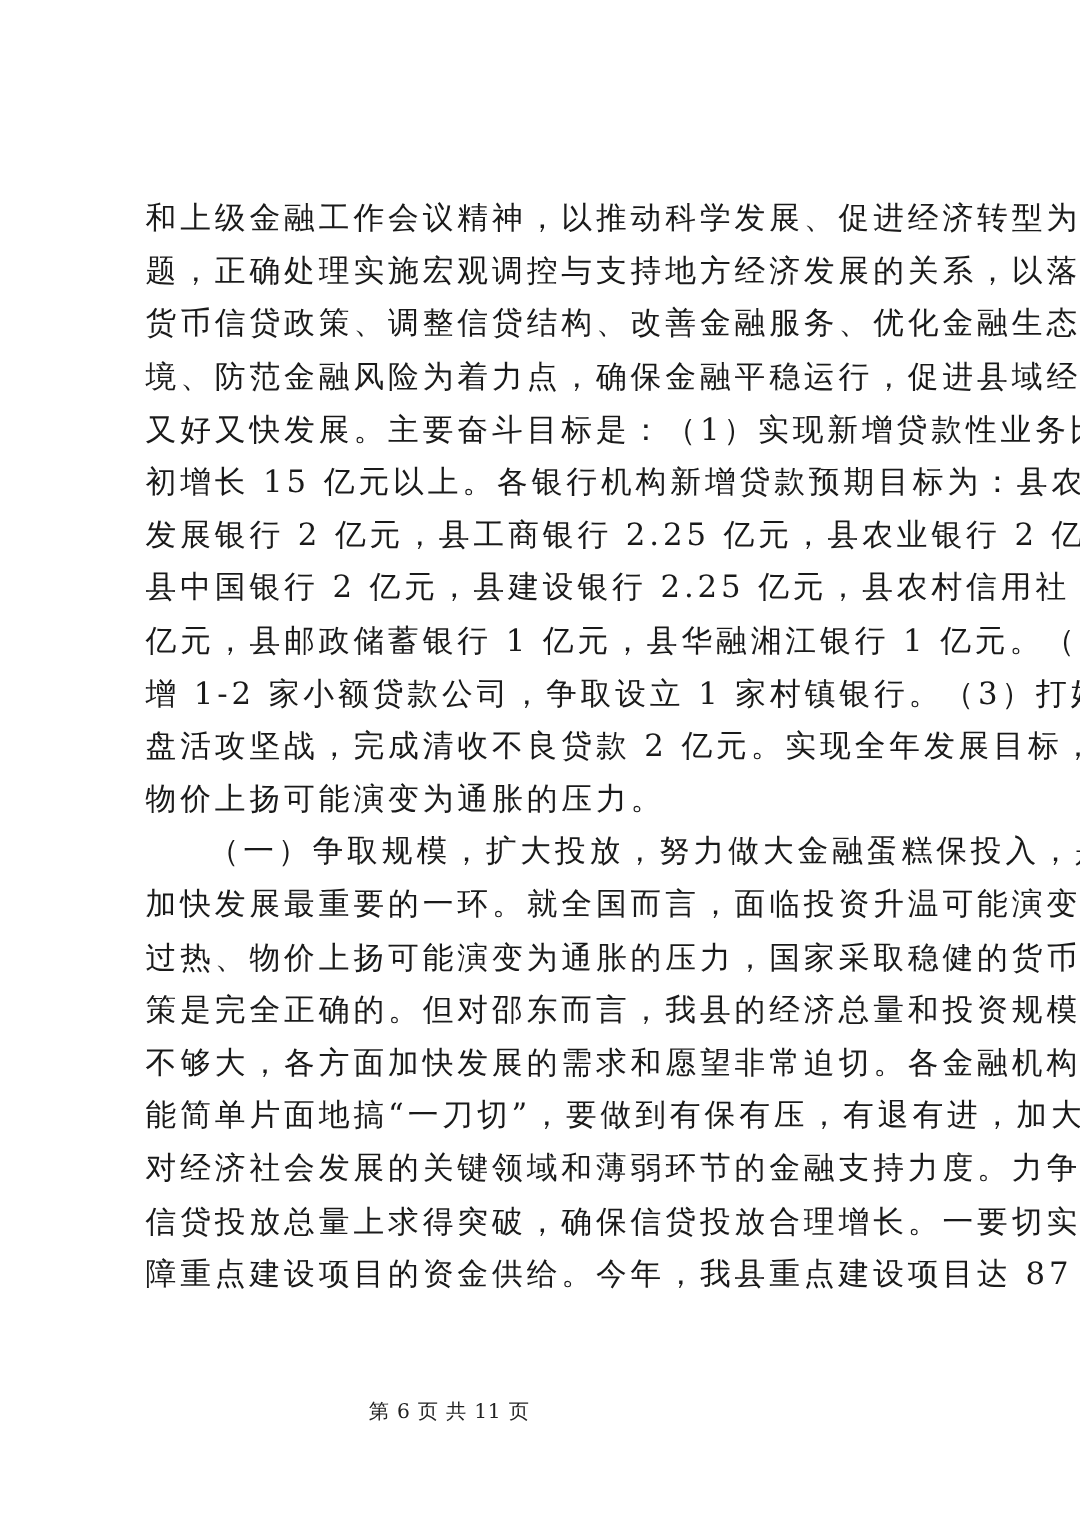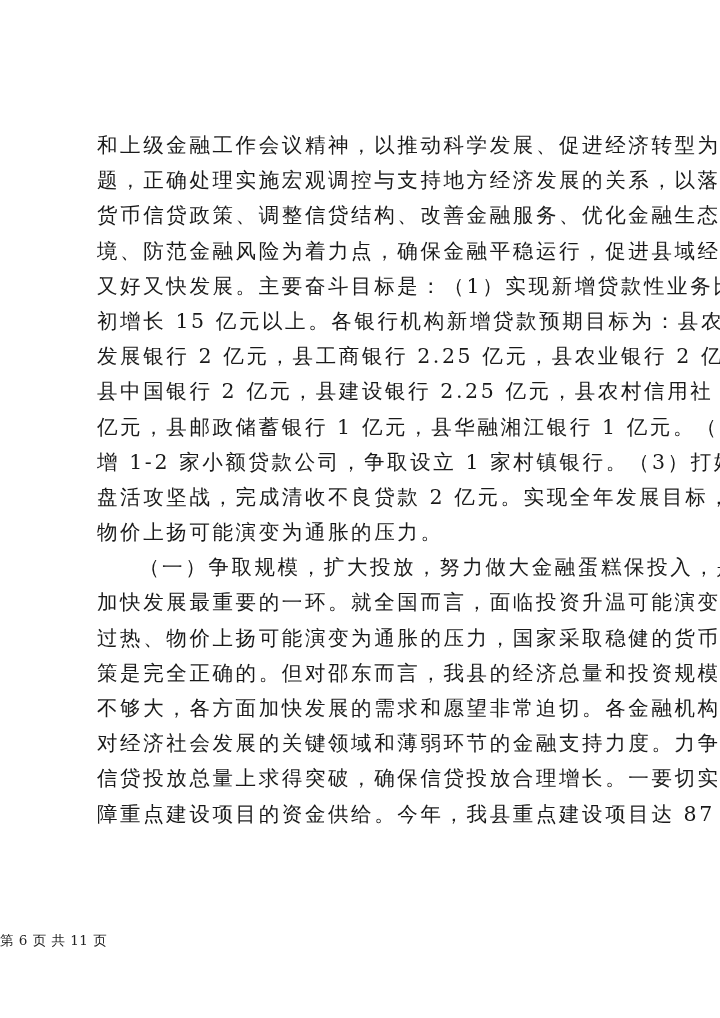--- a/index.html
+++ b/index.html
@@ -42,20 +42,21 @@
       text-align-last: left;
     }
     .line.indent {
       padding-left: 42px;
     }
     .footer {
       position: absolute;
       left: 0;
       width: 599px;
       top: 932px;
+      text-align: center;
       font-size: 13.5px;
       color: #222;
       letter-spacing: 0.5px;
     }
   </style>
 </head>
 <body>
 
 <div class="page">
   <div class="body-text">
@@ -69,19 +70,20 @@
     <span class="line">县中国银行 2 亿元，县建设银行 2.25 亿元，县农村信用社 2.5</span>
     <span class="line">亿元，县邮政储蓄银行 1 亿元，县华融湘江银行 1 亿元。（2）新</span>
     <span class="line">增 1-2 家小额贷款公司，争取设立 1 家村镇银行。（3）打好清收</span>
     <span class="line">盘活攻坚战，完成清收不良贷款 2 亿元。实现全年发展目标，重</span>
     <span class="line last">物价上扬可能演变为通胀的压力。</span>
     <span class="line indent">（一）争取规模，扩大投放，努力做大金融蛋糕保投入，是</span>
     <span class="line">加快发展最重要的一环。就全国而言，面临投资升温可能演变为</span>
     <span class="line">过热、物价上扬可能演变为通胀的压力，国家采取稳健的货币政</span>
     <span class="line">策是完全正确的。但对邵东而言，我县的经济总量和投资规模还</span>
     <span class="line">不够大，各方面加快发展的需求和愿望非常迫切。各金融机构不</span>
+    <span class="line">能简单片面地搞“一刀切”，要做到有保有压，有退有进，加大</span>
     <span class="line">对经济社会发展的关键领域和薄弱环节的金融支持力度。力争在</span>
     <span class="line">信贷投放总量上求得突破，确保信贷投放合理增长。一要切实保</span>
     <span class="line">障重点建设项目的资金供给。今年，我县重点建设项目达 87 个，</span>
   </div>
 
   <div class="footer">第 6 页  共 11 页</div>
 </div>
 
 </body></html>

